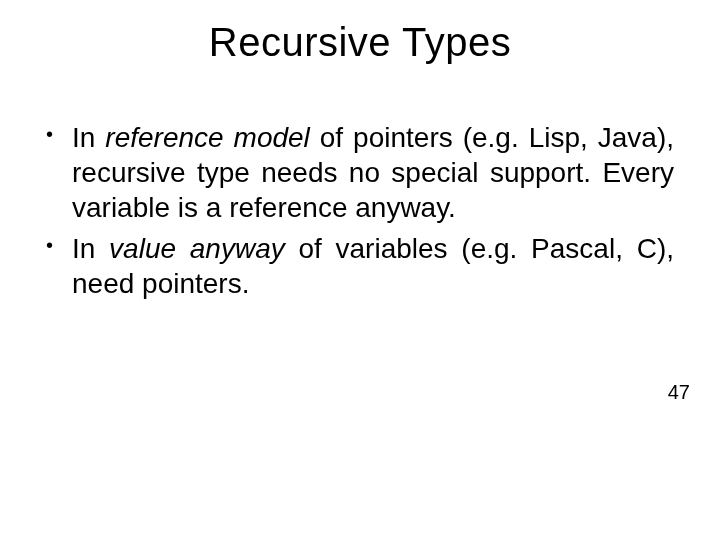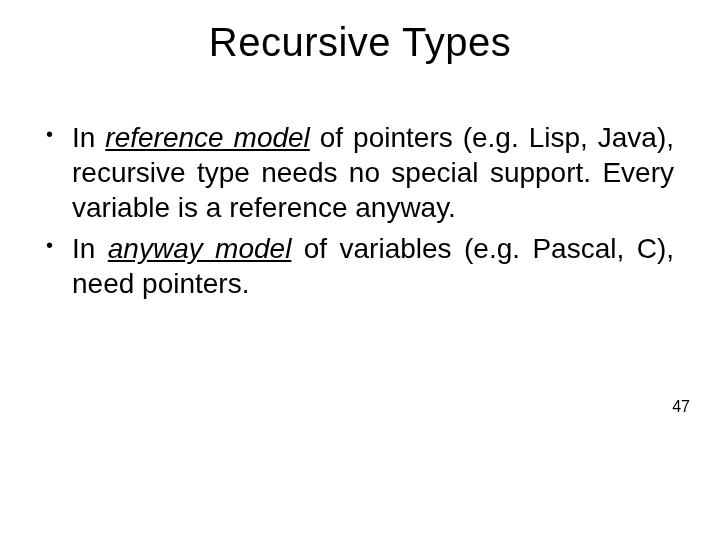--- a/index.html
+++ b/index.html
@@ -46,45 +46,45 @@
     width: 26px;
     padding-top: 2px;
     font-size: 20px;
   }
   .bullet .text {
     flex: 1 1 auto;
   }
   .pagenum {
     position: absolute;
     right: 30px;
-    bottom: 28px;
-    font-size: 16px;
+    bottom: 40px;
+    font-size: 20px;
   }
-  .it { font-style: italic; text-decoration: underline; }
+  .it { font-style: italic; }
 </style>
 </head>
 <body>
 
 <div class="slide">
 
   <div class="title">Recursive Types</div>
 
   <div class="body">
 
     <div class="bullet">
       <div class="dot">•</div>
       <div class="text">
         <span>In </span><span class="it">reference model</span><span> of pointers (e.g. Lisp, Java), recursive type needs no special support.  Every variable is a reference anyway.</span>
       </div>
     </div>
 
     <div class="bullet">
       <div class="dot">•</div>
       <div class="text">
-        <span>In </span><span class="it">anyway model</span><span> of variables (e.g. Pascal, C), need pointers.</span>
+        <span>In </span><span class="it">value anyway</span><span> of variables (e.g. Pascal, C), need pointers.</span>
       </div>
     </div>
 
   </div>
 
   <div class="pagenum">47</div>
 
 </div>
 
 </body></html>

